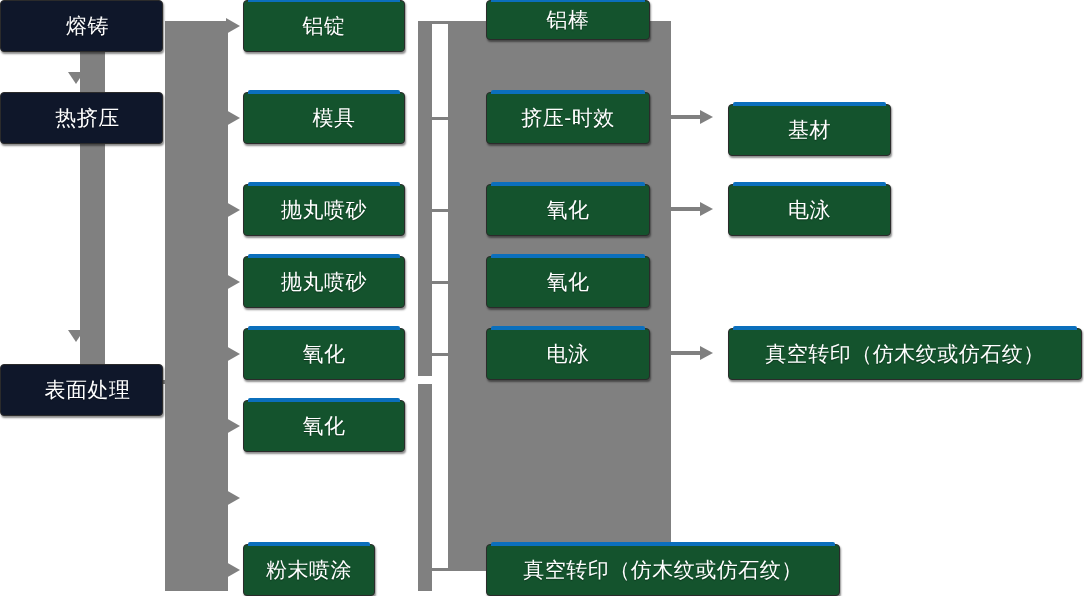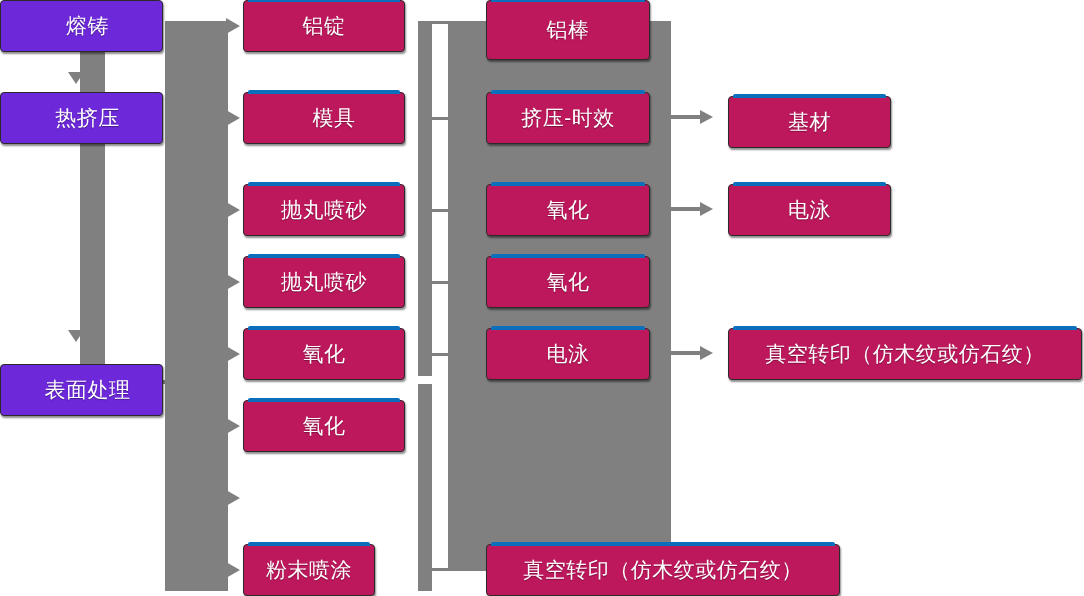--- a/index.html
+++ b/index.html
@@ -35,25 +35,25 @@
     border: 1px solid #2b2b2b;
     border-radius: 4px;
     font-size: 21px;
     line-height: 1.1;
     letter-spacing: 0.5px;
     white-space: nowrap;
     box-shadow: 1px 2px 2px rgba(0,0,0,0.45);
     text-shadow: 0 1px 1px rgba(0,0,0,0.35);
   }
   .node.stage {
-    background: #6d28d9;
+    background: #0f172a;
     padding-left: 12px;
   }
   .node.step {
-    background: #be185d;
+    background: #14532d;
   }
   .node .cap {
     position: absolute;
     left: 4px;
     right: 4px;
     top: -3px;
     height: 4px;
     background: #0B6FBC;
     border-radius: 2px 2px 0 0;
   }
@@ -165,21 +165,21 @@
   </div>
   <div class="node step" style="left:243px; top:400px; width:162px; height:52px;">
     <span class="cap"></span>
     <span>氧化</span>
   </div>
   <div class="node step" style="left:243px; top:544px; width:132px; height:52px;">
     <span class="cap"></span>
     <span>粉末喷涂</span>
   </div>
 
-  <div class="node step" style="left:486px; top:0px; width:164px; height:60px;">
+  <div class="node step" style="left:486px; top:0px; width:164px; height:40px;">
     <span class="cap"></span>
     <span>铝棒</span>
   </div>
   <div class="node step" style="left:486px; top:92px; width:164px; height:52px;">
     <span class="cap"></span>
     <span>挤压-时效</span>
   </div>
   <div class="node step" style="left:486px; top:184px; width:164px; height:52px;">
     <span class="cap"></span>
     <span>氧化</span>
@@ -190,21 +190,21 @@
   </div>
   <div class="node step" style="left:486px; top:328px; width:164px; height:52px;">
     <span class="cap"></span>
     <span>电泳</span>
   </div>
   <div class="node step" style="left:486px; top:544px; width:354px; height:52px;">
     <span class="cap"></span>
     <span>真空转印（仿木纹或仿石纹）</span>
   </div>
 
-  <div class="node step" style="left:728px; top:96px; width:163px; height:52px;">
+  <div class="node step" style="left:728px; top:104px; width:163px; height:52px;">
     <span class="cap"></span>
     <span>基材</span>
   </div>
   <div class="node step" style="left:728px; top:184px; width:163px; height:52px;">
     <span class="cap"></span>
     <span>电泳</span>
   </div>
   <div class="node step" style="left:728px; top:328px; width:354px; height:52px;">
     <span class="cap"></span>
     <span>真空转印（仿木纹或仿石纹）</span>

